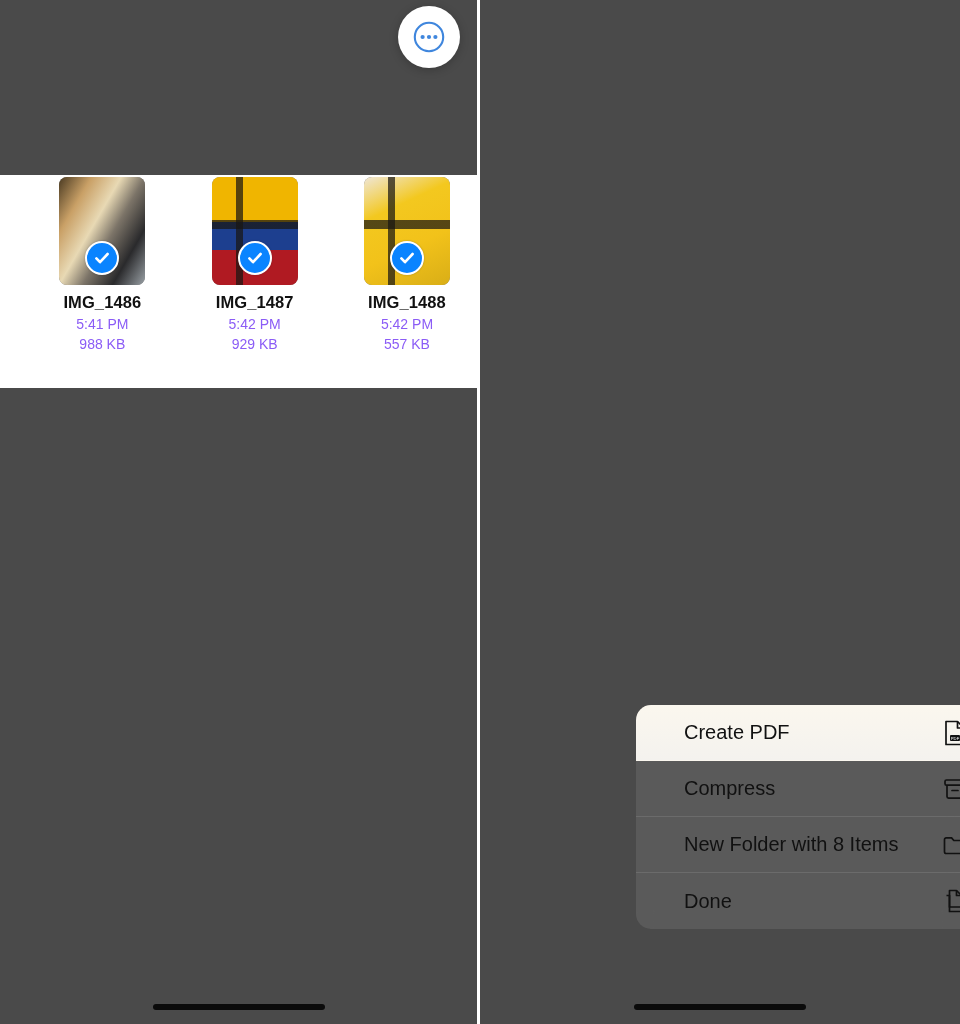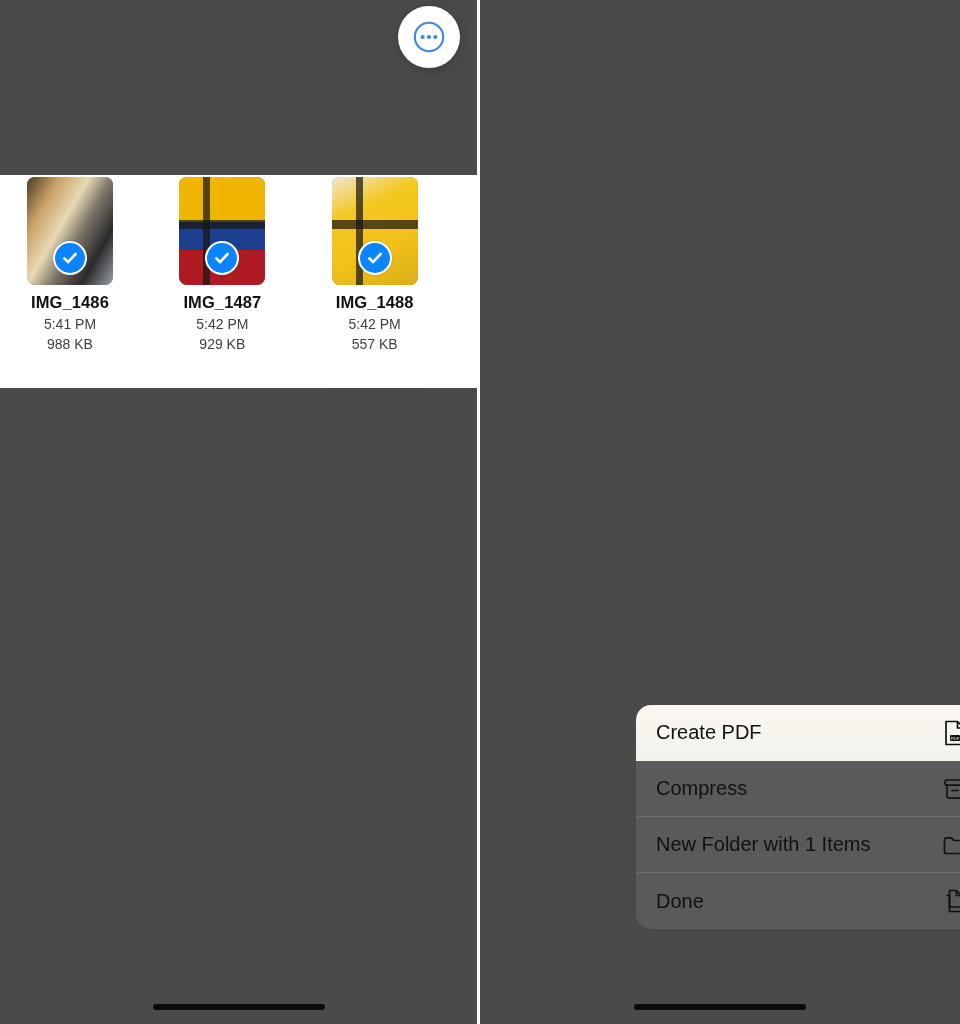--- a/index.html
+++ b/index.html
@@ -71,21 +71,21 @@
   .searchbar .mag { width: 17px; height: 17px; flex: none; }
   .searchbar .ph { font-size: 17px; color: #8d8d8d; }
 
   
   .grid {
     padding: 0 10px;
     display: grid;
     grid-template-columns: repeat(3, 1fr);
     row-gap: 0;
   }
-  .cell { padding: 12px 4px 16px; display:flex; flex-direction:column; align-items:flex-start; }
+  .cell { padding: 12px 4px 16px; display:flex; flex-direction:column; align-items:flex-end; }
   .card {
     width: 112px; border-radius: 14px; padding: 9px 6px 11px;
     display:flex; flex-direction:column; align-items:center;
     background: transparent;
   }
   .card.highlight { background: #ffffff; box-shadow: 0 1px 5px rgba(0,0,0,.18); }
   .thumb {
     position: relative;
     width: 86px; height: 108px; border-radius: 8px; overflow: hidden;
     background:#777;
@@ -98,21 +98,21 @@
     display:flex; align-items:center; justify-content:center;
     box-shadow: 0 0 2px rgba(0,0,0,.25);
   }
   .tick svg { width: 20px; height: 20px; }
   .blob {
     position: absolute; left: 50%; transform: translateX(-50%);
     bottom: 12px; width: 32px; height: 32px; border-radius: 50%;
     background: rgba(245,245,245,.82);
   }
   .fname { margin-top: 8px; font-size: 16.5px; font-weight: 700; color: #111; letter-spacing: .1px; }
-  .fmeta { margin-top: 4px; font-size: 14px; color: #404040; }
+  .fmeta { margin-top: 4px; font-size: 14px; color: #8b5cf6; }
 
   
   .toolbar {
     position: absolute; left: 0; right: 0; bottom: 0; height: 96px;
     display: flex; align-items: flex-start; padding-top: 14px;
     background: transparent;
   }
   .tb-btn { flex: 1; display:flex; justify-content:center; }
   .tb-btn svg { width: 30px; height: 34px; }
   .more-bubble {
@@ -138,21 +138,21 @@
     backdrop-filter: blur(8px);
   }
   .ctx-item {
     height: 56px; display:flex; align-items:center;
     padding: 0 20px; gap: 10px;
     border-bottom: 1px solid rgba(255,255,255,.10);
     color: #111;
   }
   .ctx-item:last-child { border-bottom: none; }
   .ctx-item.active { background: linear-gradient(180deg,#fbf7ee 0%, #f4f2ee 100%); }
-  .ctx-label { font-size: 20px; color: #111; white-space: nowrap; }
+  .ctx-label { font-size: 20px; color: #111; white-space: nowrap; margin-left: 28px; }
   .ctx-icon { margin-left: auto; width: 26px; height: 28px; flex:none; }
   .ctx-icon svg { width: 100%; height: 100%; }
 </style>
 </head>
 <body>
 
 <div class="stage">
 
   <div class="panel left">
     <div class="screen">
@@ -606,21 +606,21 @@
         </div>
         <div class="ctx-item">
           <span class="ctx-label">Compress</span>
           <span class="ctx-icon"><svg viewBox="0 0 26 28">
               <rect x="3" y="5" width="20" height="5.2" rx="1.4" stroke="#111" stroke-width="1.7" fill="none"></rect>
               <path d="M5 10.2v11.4a1.6 1.6 0 0 0 1.6 1.6h12.8a1.6 1.6 0 0 0 1.6-1.6V10.2" stroke="#111" stroke-width="1.7" fill="none"></path>
               <path d="M10 15.5h6" stroke="#111" stroke-width="1.7" stroke-linecap="round"></path>
             </svg></span>
         </div>
         <div class="ctx-item">
-          <span class="ctx-label">New Folder with 1 Items</span>
+          <span class="ctx-label">New Folder with 8 Items</span>
           <span class="ctx-icon"><svg viewBox="0 0 26 28">
               <path d="M2.5 8.6v12.2a1.7 1.7 0 0 0 1.7 1.7h15.6a1.7 1.7 0 0 0 1.7-1.7v-9.6a1.7 1.7 0 0 0-1.7-1.7h-8l-2.2-2.6H4.2a1.7 1.7 0 0 0-1.7 1.7z" stroke="#111" stroke-width="1.7" fill="none" stroke-linejoin="round"></path>
               <circle cx="21.2" cy="7.4" r="3.2" fill="#111"></circle>
               <path d="M21.2 5.6v3.6M19.4 7.4h3.6" stroke="#fff" stroke-width="1.1" stroke-linecap="round"></path>
             </svg></span>
         </div>
         <div class="ctx-item">
           <span class="ctx-label">Done</span>
           <span class="ctx-icon"><svg viewBox="0 0 26 28">
               <path d="M7.5 3.5h7L19.5 8.5v11.5h-12z" stroke="#111" stroke-width="1.7" fill="none" stroke-linejoin="round"></path>

